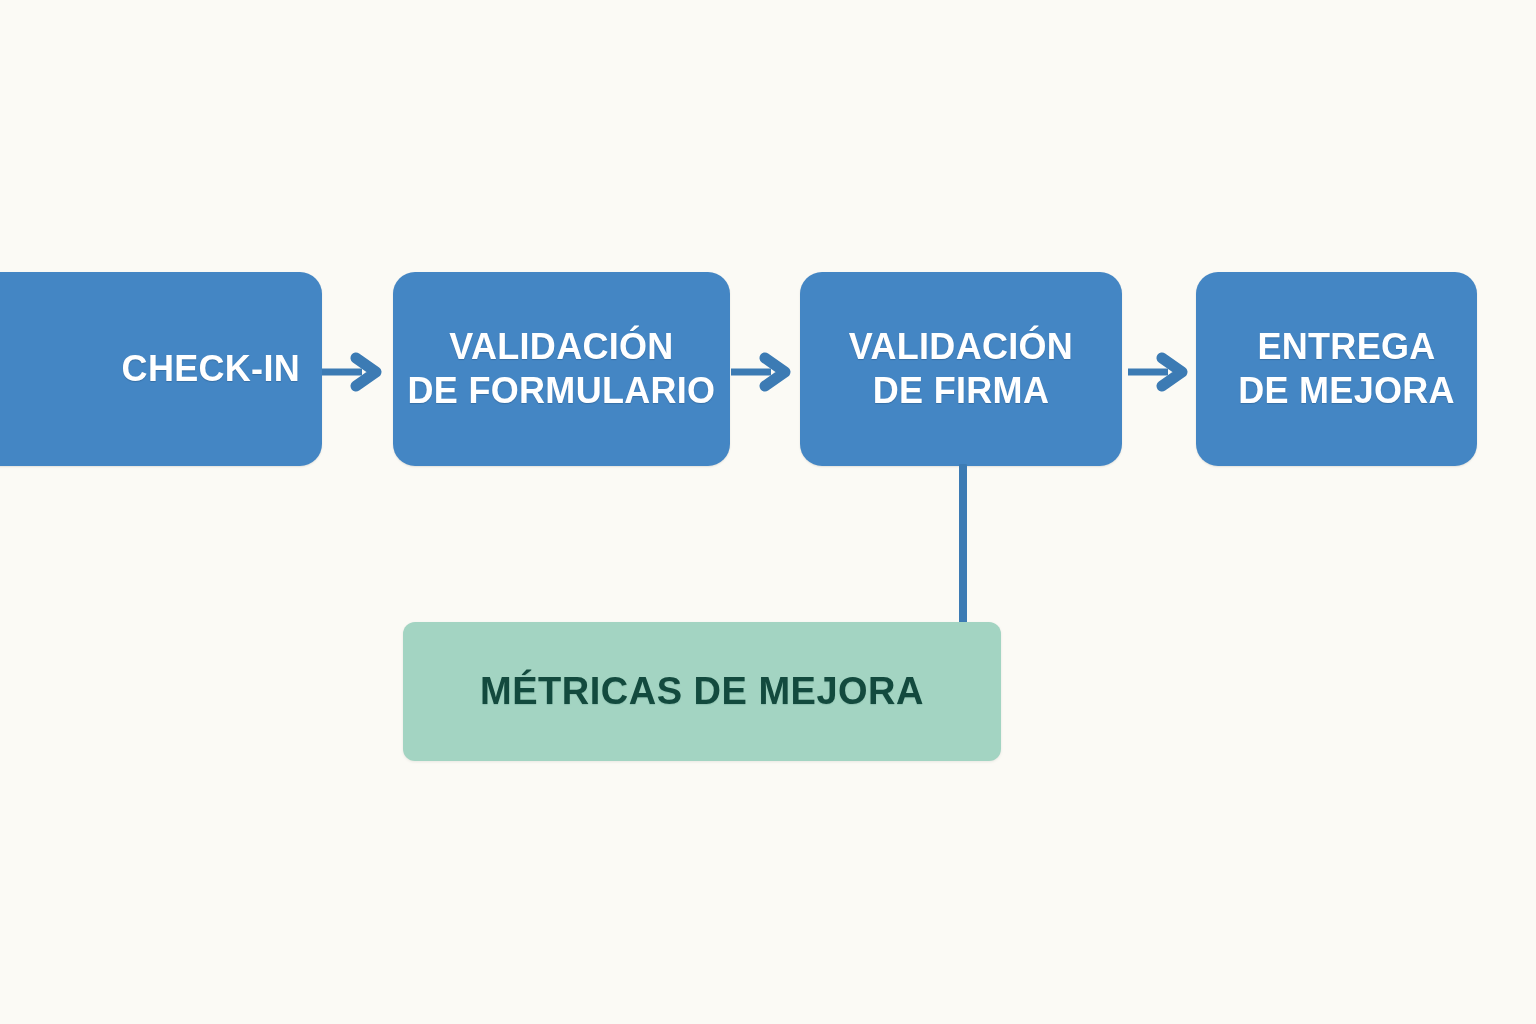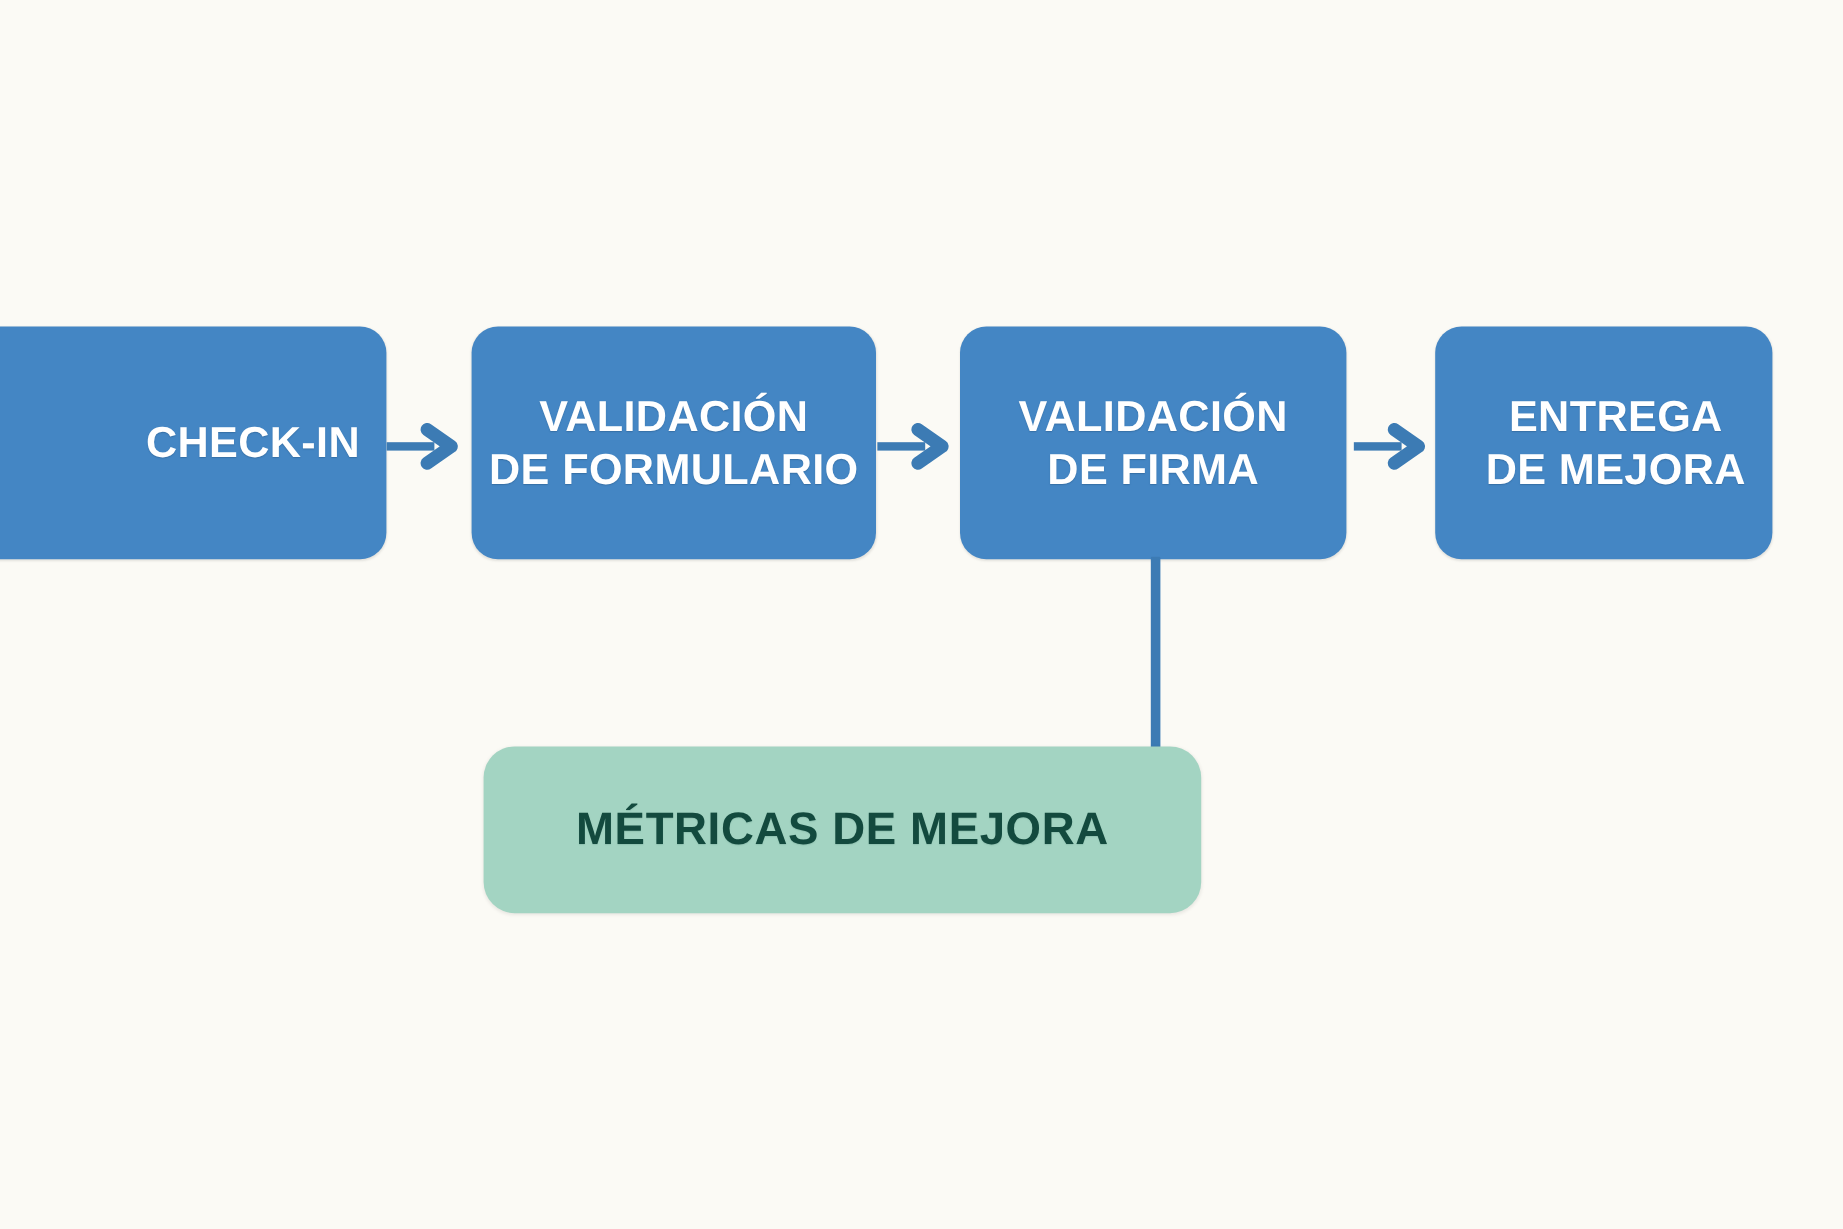--- a/index.html
+++ b/index.html
@@ -102,21 +102,21 @@
   }
 
   
   #metrics-pill {
     position: absolute;
     left: 403px;
     top: 622px;
     width: 598px;
     height: 139px;
     background: #a3d4c2;
-    border-radius: 26px;
+    border-radius: 12px;
     display: flex;
     align-items: center;
     justify-content: center;
     box-sizing: border-box;
     box-shadow: 0 1px 3px rgba(0,0,0,0.08);
   }
   #metrics-pill .pill-label {
     color: #134a3e;
     font-family: "Liberation Sans", sans-serif;
     font-weight: bold;

